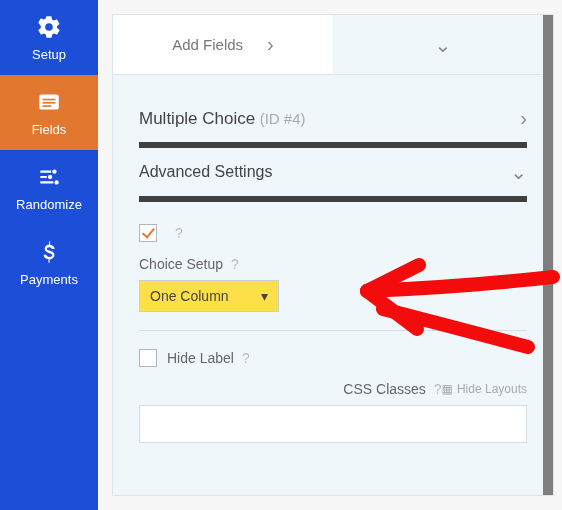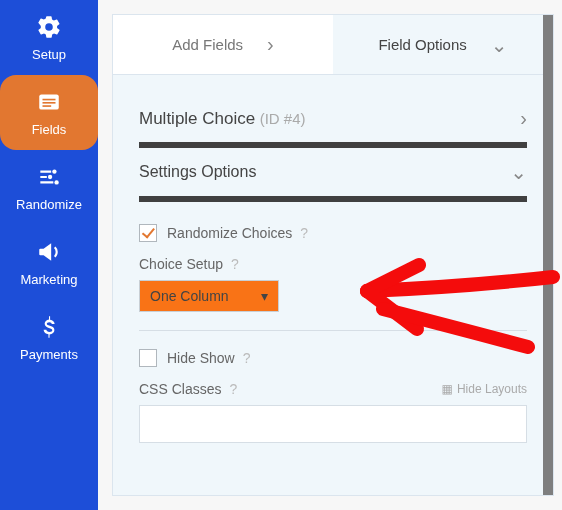--- a/index.html
+++ b/index.html
@@ -1,20 +1,20 @@
 <!DOCTYPE html>
 <html><head>
 <meta charset="utf-8">
 <style>
   * { box-sizing: border-box; }
   body { margin: 0; font-family: -apple-system, "Segoe UI", Arial, sans-serif; background: #f7f7f7; width: 562px; height: 510px; overflow: hidden; }
   .app { display: flex; height: 510px; }
   .sidebar { width: 98px; background: #1d4ed8; display: flex; flex-direction: column; }
   .side-item { height: 75px; display: flex; flex-direction: column; align-items: center; justify-content: center; color: #fff; font-size: 13px; cursor: pointer; }
-  .side-item.active { background: #e27730; border-radius: 16px; }
+  .side-item.active { background: #e27730; }
   .side-ico { width: 28px; height: 28px; margin-bottom: 6px; display: flex; align-items: center; justify-content: center; }
   .side-ico svg { width: 26px; height: 26px; fill: #fff; }
   .main { flex: 1; padding: 14px 8px 14px 14px; display: flex; flex-direction: column; }
   .main-inner { flex: 1; background: #f0f7fb; border: 1px solid #dbe5ee; display: flex; flex-direction: column; position: relative; }
   .scrollbar { position: absolute; right: 0; top: 0; bottom: 0; width: 10px; background: #7e7e7e; }
   .tabs { display: flex; height: 60px; border-bottom: 1px solid #dbe5ee; }
   .tab { flex: 1; display: flex; align-items: center; justify-content: center; font-size: 15px; color: #777; cursor: pointer; gap: 24px; }
   .tab.left { background: #fff; }
   .tab.right { color: #444; font-weight: 500; }
   .content { padding: 20px 26px 10px 26px; overflow: hidden; }
@@ -23,23 +23,23 @@
   .mc-sub { color: #aaa; font-size: 15px; }
   .adv-title { font-size: 16px; color: #444; font-weight: 400; }
   .chev { color: #888; font-size: 20px; }
   .adv-body { padding: 22px 0 0 0; }
   .row { display: flex; align-items: center; margin-bottom: 10px; }
   .checkbox { width: 18px; height: 18px; border: 1px solid #b0b7bd; background: #fff; display: inline-flex; align-items: center; justify-content: center; margin-right: 10px; cursor: pointer; }
   .checkbox.checked::after { content: ""; display: block; width: 5px; height: 10px; border: solid #e27730; border-width: 0 2px 2px 0; transform: rotate(40deg) translate(-1px,-1px); }
   .field-label { font-size: 14px; color: #666; }
   .help { color: #bbb; margin-left: 8px; font-size: 14px; cursor: help; }
   .subhead { font-size: 14px; color: #666; margin: 14px 0 8px 0; display: flex; align-items: center; }
-  .select { background: #f97316; border: 1px solid #c8cfd5; padding: 7px 10px; font-size: 14px; color: #444; width: 140px; display: flex; align-items: center; justify-content: space-between; cursor: pointer; }
+  .select { background: #fde047; border: 1px solid #c8cfd5; padding: 7px 10px; font-size: 14px; color: #444; width: 140px; display: flex; align-items: center; justify-content: space-between; cursor: pointer; }
   .hr { border-bottom: 1px solid #d6dee5; margin: 18px 0; }
-  .cssrow { display: flex; align-items: center; justify-content: space-between; }
+  .cssrow { display: flex; align-items: center; justify-content: flex-end; }
   .show-layouts { font-size: 12px; color: #aaa; display: flex; align-items: center; gap: 4px; cursor: pointer; }
   .cssinput { width: 100%; height: 38px; background: #fff; border: 1px solid #d6dee5; margin-top: 8px; padding: 0 8px; font-size: 14px; }
   .arrow-overlay { position: absolute; left: 230px; top: 242px; pointer-events: none; }
 </style>
 </head>
 <body>
 
 <div class="app">
   <div class="sidebar">
     <div class="side-item">
@@ -68,86 +68,76 @@
             <circle cx="17" cy="7" r="2"></circle>
             <circle cx="13" cy="12" r="2"></circle>
             <circle cx="19" cy="17" r="2"></circle>
           </svg>
       </span>
       <span>Randomize</span>
     </div>
     <div class="side-item">
       <span class="side-ico">
         <svg viewBox="0 0 24 24">
-            <path d="M3 10v4a1 1 0 0 0 1 1h3l7 5V4l-7 5H4a1 1 0 0 0-1 1zM18 7a7 7 0 0 1 0 10l-1.4-1.4A5 5 0 0 0 16.6 8.4Z"></path>
-          </svg>
-      </span>
-      <span>Marketing</span>
-    </div>
-    <div class="side-item">
-      <span class="side-ico">
-        <svg viewBox="0 0 24 24">
             <path d="M12 2v3.1c-2.4.4-4 1.9-4 4 0 2.3 1.9 3.3 4.5 4 2.2.6 2.5 1.1 2.5 1.8 0 .9-.9 1.6-2.5 1.6-1.8 0-2.7-.8-2.9-2H7c.2 2.4 2 3.9 4.5 4.3V22h1v-3.1c2.6-.3 4.5-1.8 4.5-4.1 0-2.5-2-3.5-4.9-4.2-1.9-.5-2.1-1-2.1-1.6 0-.8.8-1.5 2.2-1.5 1.5 0 2.3.7 2.4 1.8h2.6c-.1-2.2-1.7-3.7-4.2-4.1V2Z"></path>
           </svg>
       </span>
       <span>Payments</span>
     </div>
   </div>
 
   <div class="main">
     <div class="main-inner">
       <div class="scrollbar"></div>
       <div class="tabs">
         <div class="tab left">
           <span>Add Fields</span>
           <span class="chev">›</span>
         </div>
         <div class="tab right">
-          <span>Field Options</span>
           <span class="chev">⌄</span>
         </div>
       </div>
 
       <div class="content">
         <div class="section-head">
           <span>
             <span class="mc-title">Multiple Choice</span>
             <span class="mc-sub">
               <span>(ID #</span><span>4</span><span>)</span>
             </span>
           </span>
           <span class="chev">›</span>
         </div>
 
         <div class="section-head" style="border-top:none">
-          <span class="adv-title">Settings Options</span>
+          <span class="adv-title">Advanced Settings</span>
           <span class="chev">⌄</span>
         </div>
 
         <div class="adv-body">
           <div class="row">
             <span class="checkbox checked"></span>
-            <span class="field-label">Randomize Choices</span>
             <span class="help">?</span>
           </div>
 
           <div class="subhead">
             <span>Choice Setup</span>
             <span class="help">?</span>
           </div>
           <div class="select">
             <span>One Column</span>
             <span>▾</span>
           </div>
 
           <div class="hr"></div>
 
           <div class="row">
             <span class="checkbox"></span>
-            <span class="field-label">Hide Show</span>
+            <span class="field-label">Hide Label</span>
             <span class="help">?</span>
           </div>
 
           <div class="cssrow" style="margin-top:14px">
             <div class="subhead" style="margin:0">
               <span>CSS Classes</span>
               <span class="help">?</span>
             </div>
             <div class="show-layouts">
               <span>▦</span>

